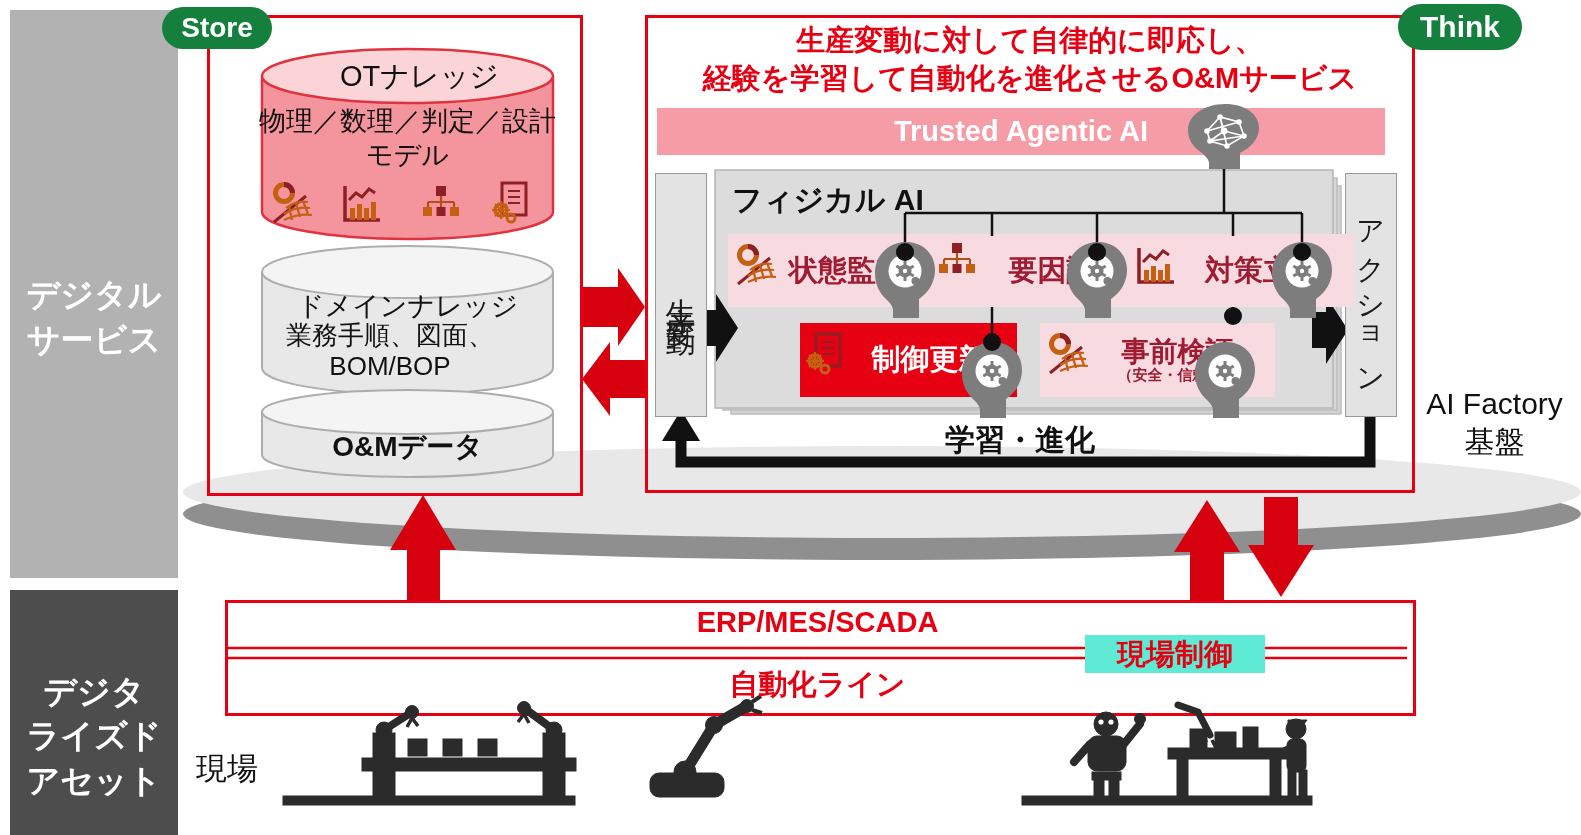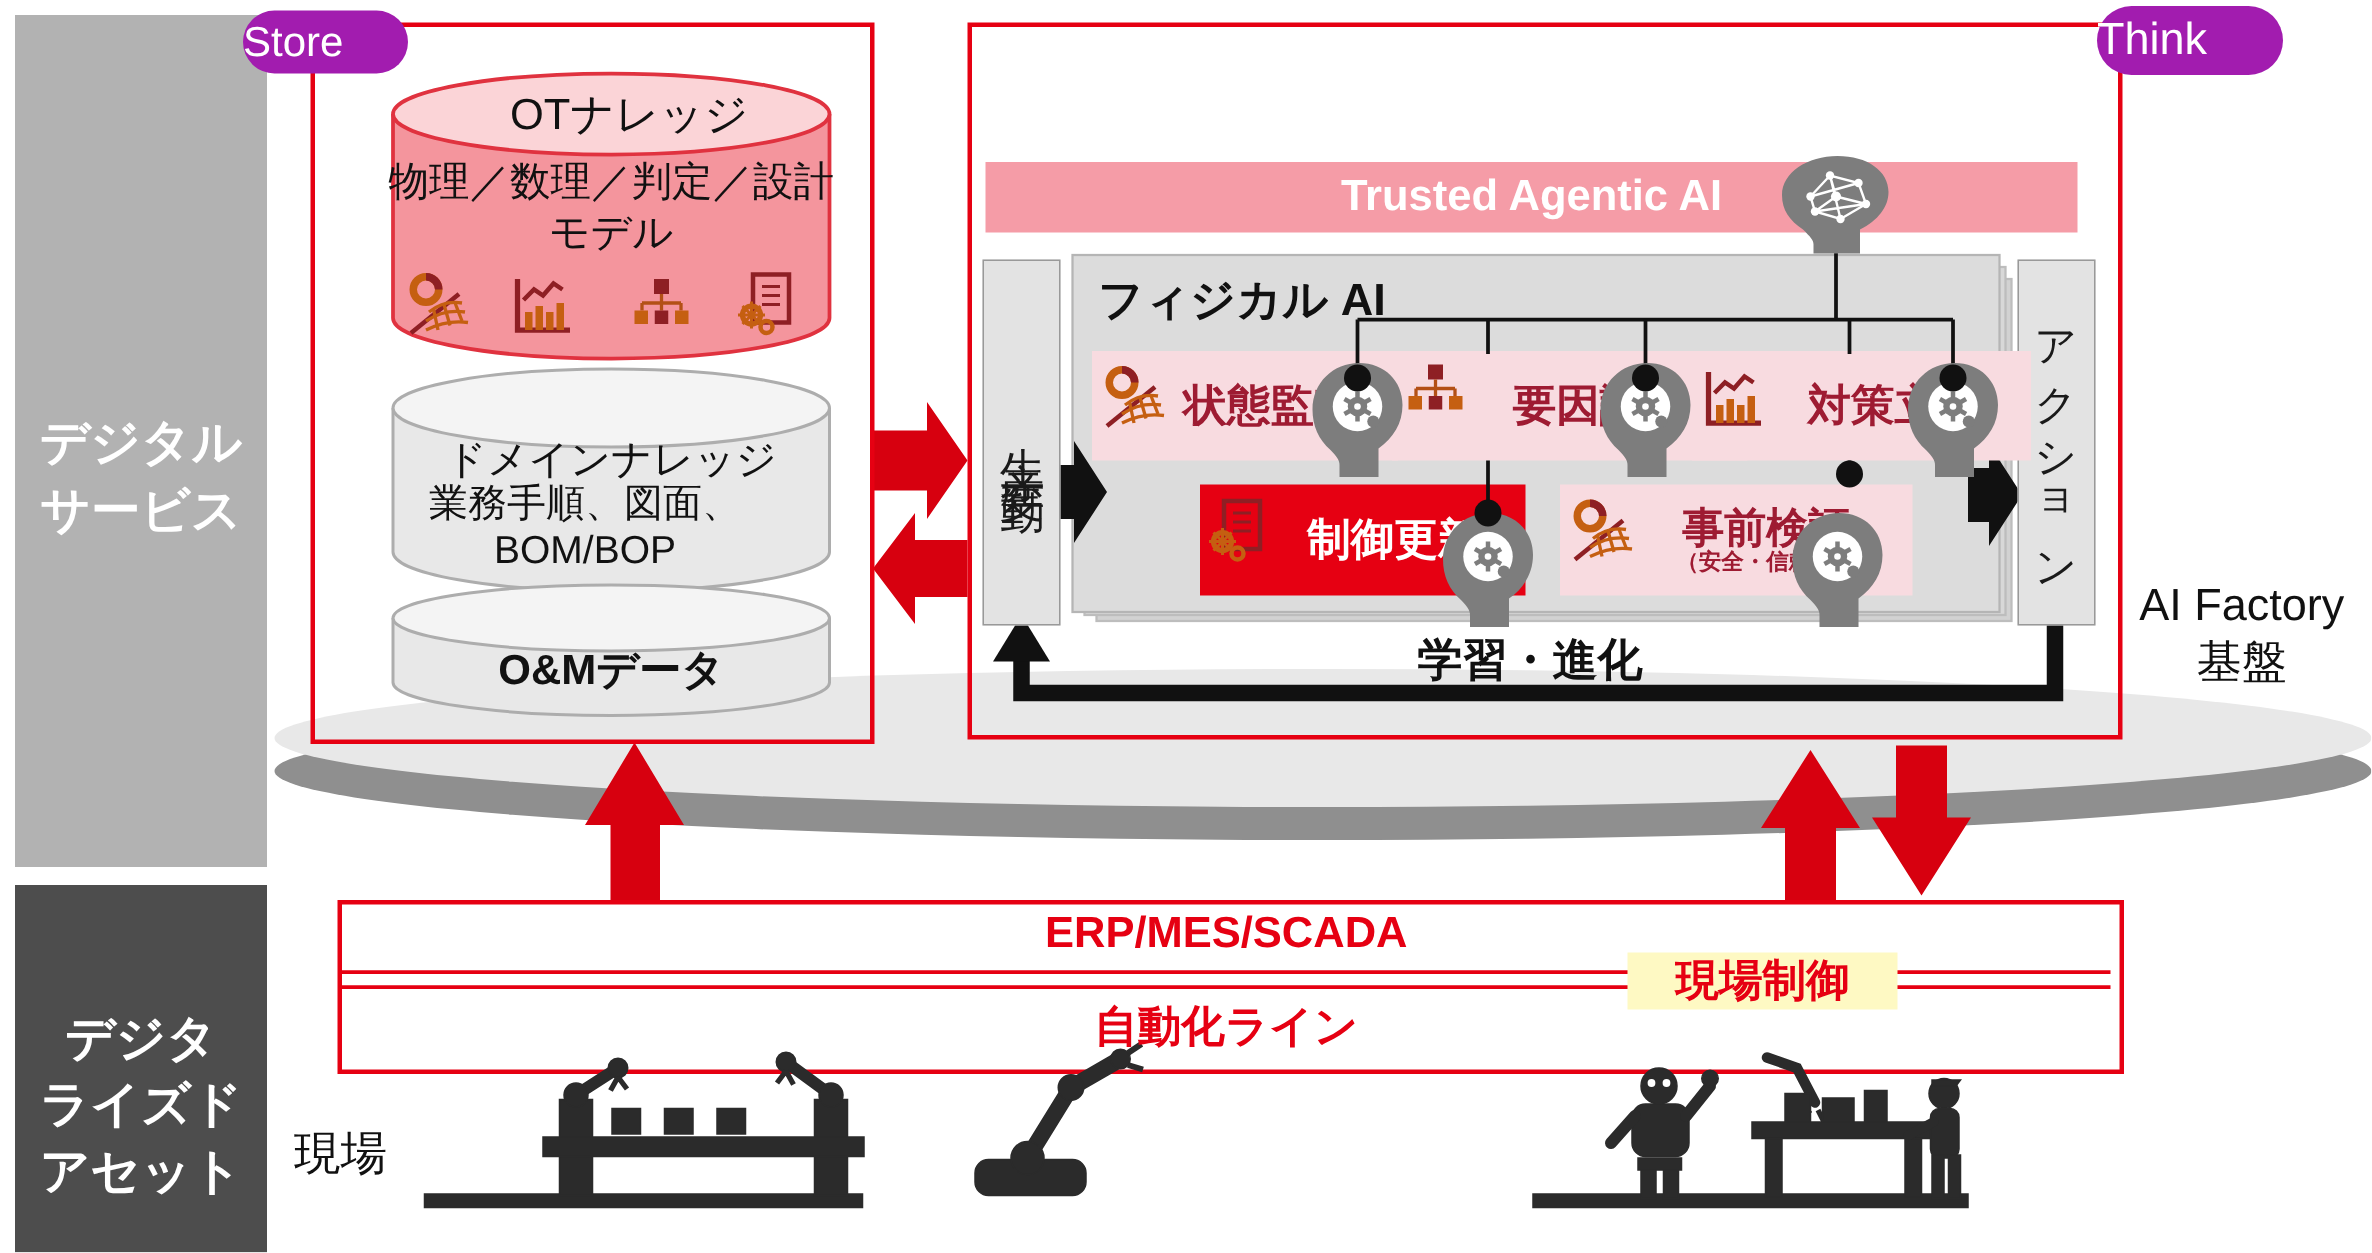--- a/index.html
+++ b/index.html
@@ -1,19 +1,19 @@
 <!DOCTYPE html>
 <html><head>
 <meta charset="utf-8">
 <style>
   html,body{margin:0;padding:0;background:#fff;font-family:"Liberation Sans","DejaVu Sans",sans-serif;}
   #canvas{position:relative;width:1581px;height:835px;background:#fff;overflow:hidden;}
   .abs{position:absolute;}
   svg.layer{position:absolute;left:0;top:0;width:1581px;height:835px;pointer-events:none;}
-  .pill{position:absolute;background:#a21caf;color:#fff;font-weight:400;display:flex;align-items:center;justify-content:flex-start;border-radius:999px;}
+  .pill{position:absolute;background:#15803d;color:#fff;font-weight:700;display:flex;align-items:center;justify-content:center;border-radius:999px;}
   .ml{white-space:pre-line;}
   .sidebar{color:#fff;font-weight:700;display:flex;align-items:center;justify-content:center;text-align:center;line-height:1.35;margin-top:24px;}
   .redborder{border:3px solid #e60012;background:transparent;}
   .taskbox{background:#f8dbe0;display:flex;align-items:center;justify-content:center;color:#9e1b32;font-weight:700;}
   .vlabel{writing-mode:vertical-rl;text-orientation:upright;display:flex;align-items:center;justify-content:center;color:#1a1a1a;}
   .ctext{text-align:center;}
 </style>
 </head>
 <body>
 
@@ -285,31 +285,33 @@
   </div>
 
   <div class="abs ctext" style="left:262px;top:57px;width:315px;font-size:29px;font-weight:400;color:#111;">OTナレッジ</div>
   <div class="abs ctext ml" style="left:255px;top:105px;width:305px;font-size:27px;color:#111;line-height:1.25;">物理／数理／判定／設計
 モデル</div>
   <div class="abs ctext" style="left:262px;top:288px;width:291px;font-size:27px;font-weight:500;color:#111;">ドメインナレッジ</div>
   <div class="abs ctext ml" style="left:262px;top:320px;width:256px;font-size:26px;color:#111;line-height:1.2;">業務手順、図面、
 BOM/BOP</div>
   <div class="abs ctext" style="left:262px;top:428px;width:291px;font-size:28px;font-weight:600;color:#111;">O&amp;Mデータ</div>
 
+  <div class="abs ctext ml" style="left:655px;top:22px;width:750px;font-size:29px;font-weight:700;color:#e60012;line-height:1.3;">生産変動に対して自律的に即応し、
+経験を学習して自動化を進化させるO&amp;Mサービス</div>
   <div class="abs" style="left:657px;top:108px;width:728px;height:47px;display:flex;align-items:center;justify-content:center;color:#fff;font-size:29px;font-weight:700;">Trusted Agentic AI</div>
 
   <div class="abs vlabel" style="left:655px;top:173px;width:50px;height:242px;font-size:30px;font-weight:500;letter-spacing:10px;">生産変動</div>
   <div class="abs vlabel" style="left:1345px;top:173px;width:50px;height:242px;font-size:28px;font-weight:500;letter-spacing:5px;">アクション</div>
 
   <div class="abs" style="left:732px;top:180px;font-size:30px;font-weight:600;color:#111;">フィジカル AI</div>
 
   <div class="abs ctext" style="left:870px;top:420px;width:300px;font-size:30px;font-weight:600;color:#111;">学習・進化</div>
 
   <div class="abs ctext ml" style="left:1408px;top:385px;width:173px;font-size:30px;color:#111;line-height:1.25;">AI Factory
 基盤</div>
 
   <div class="abs ctext" style="left:225px;top:606px;width:1185px;font-size:29px;font-weight:700;color:#e60012;">ERP/MES/SCADA</div>
   <div class="abs ctext" style="left:225px;top:665px;width:1185px;font-size:29px;font-weight:700;color:#e60012;">自動化ライン</div>
-  <div class="abs ctext" style="left:1085px;top:635px;width:180px;height:38px;background:#fef9c3;font-size:29px;font-weight:700;color:#e60012;line-height:38px;">現場制御</div>
+  <div class="abs ctext" style="left:1085px;top:635px;width:180px;height:38px;background:#5eead4;font-size:29px;font-weight:700;color:#e60012;line-height:38px;">現場制御</div>
 
 
   <div class="abs" style="left:196px;top:748px;font-size:31px;color:#111;">現場</div>
 </div>
 
 </body></html>

